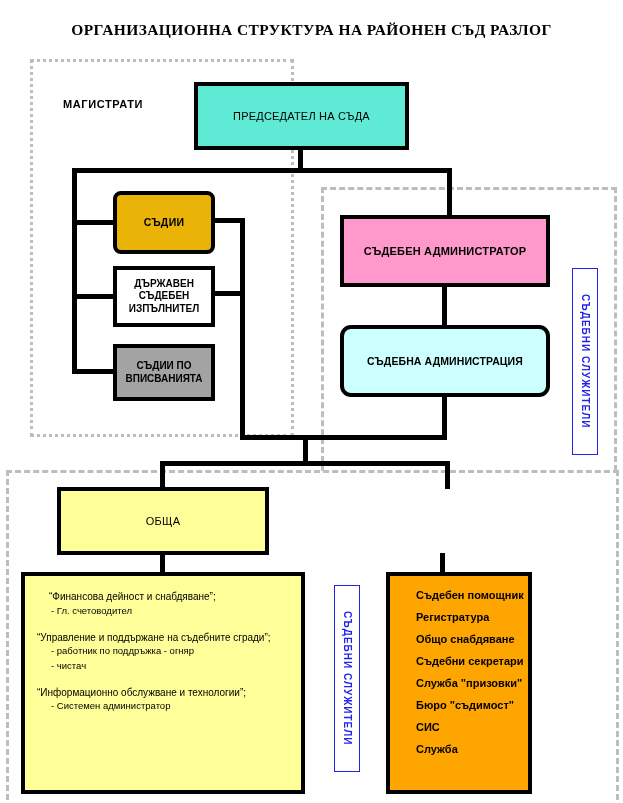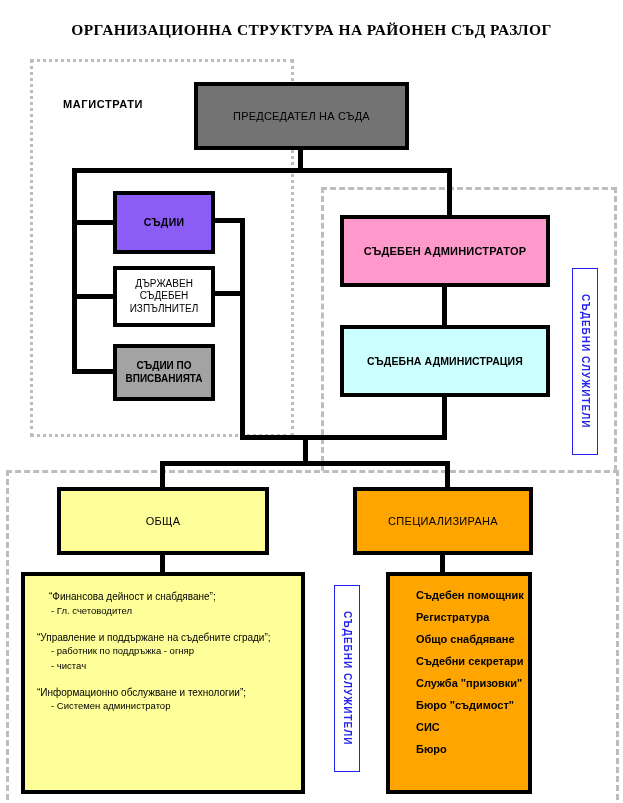--- a/index.html
+++ b/index.html
@@ -37,36 +37,36 @@
   }
 
   
   .node{
     position:absolute;border:4px solid #000;box-sizing:border-box;
     display:flex;align-items:center;justify-content:center;text-align:center;
     color:#000;z-index:5;
   }
   .node .lbl{display:block;line-height:1.15;}
 
-  #node-president{left:194px;top:70px;width:215px;height:68px;background:#737373;}
+  #node-president{left:194px;top:70px;width:215px;height:68px;background:#5eead4;}
   #node-president .lbl{font-size:11px;font-weight:normal;letter-spacing:.2px;}
 
-  #node-judges{left:113px;top:179px;width:102px;height:63px;background:#8b5cf6;}
+  #node-judges{left:113px;top:179px;width:102px;height:63px;background:#eab308;border-radius:8px;}
   #node-judges .lbl{font-size:10.5px;font-weight:bold;letter-spacing:.3px;}
 
   #node-bailiff{left:113px;top:254px;width:102px;height:61px;background:#fff;}
-  #node-bailiff .lbl{font-size:10px;font-weight:normal;line-height:1.25;}
+  #node-bailiff .lbl{font-size:10px;font-weight:bold;line-height:1.25;}
 
   #node-registry-judges{left:113px;top:332px;width:102px;height:57px;background:#a3a3a3;}
   #node-registry-judges .lbl{font-size:10px;font-weight:bold;line-height:1.25;}
 
   #node-court-administrator{left:340px;top:203px;width:210px;height:72px;background:#ff99cc;}
   #node-court-administrator .lbl{font-size:11px;font-weight:bold;letter-spacing:.2px;}
 
-  #node-court-administration{left:340px;top:313px;width:210px;height:72px;background:#ccffff;}
+  #node-court-administration{left:340px;top:313px;width:210px;height:72px;background:#ccffff;border-radius:11px;}
   #node-court-administration .lbl{font-size:10.5px;font-weight:bold;letter-spacing:.1px;}
 
   #node-general{left:57px;top:475px;width:212px;height:68px;background:#ffff99;}
   #node-general .lbl{font-size:11px;font-weight:normal;letter-spacing:.3px;}
 
   #node-specialized{left:353px;top:475px;width:180px;height:68px;background:#ffa500;}
   #node-specialized .lbl{font-size:11px;font-weight:normal;letter-spacing:.3px;}
 
   
   #panel-general{
@@ -178,23 +178,20 @@
   </div>
 
   <div class="node" id="node-court-administration">
     <span class="lbl">СЪДЕБНА АДМИНИСТРАЦИЯ</span>
   </div>
 
   <div class="node" id="node-general">
     <span class="lbl">ОБЩА</span>
   </div>
 
-  <div class="node" id="node-specialized">
-    <span class="lbl">СПЕЦИАЛИЗИРАНА</span>
-  </div>
 
   <div class="node" id="panel-general">
     <div class="grp">
       <div class="grp-title">“Финансова дейност и снабдяване”;</div>
       <div class="grp-item">-    Гл. счетоводител</div>
     </div>
     <div class="grp">
       <div class="grp-title flush">“Управление и поддържане на съдебните сгради”;</div>
       <div class="grp-item">-     работник по поддръжка - огняр</div>
       <div class="grp-item">-     чистач</div>
@@ -206,21 +203,21 @@
   </div>
 
   <div class="node" id="panel-specialized">
     <div class="item">Съдебен помощник</div>
     <div class="item">Регистратура</div>
     <div class="item">Общо снабдяване</div>
     <div class="item">Съдебни секретари</div>
     <div class="item">Служба "призовки"</div>
     <div class="item">Бюро "съдимост"</div>
     <div class="item">СИС</div>
-    <div class="item">Бюро</div>
+    <div class="item">Служба</div>
   </div>
 
   <div class="sidelabel" id="sidelabel-admin">
     <span>СЪДЕБНИ СЛУЖИТЕЛИ</span>
   </div>
   <div class="sidelabel" id="sidelabel-specialized">
     <span>СЪДЕБНИ СЛУЖИТЕЛИ</span>
   </div>
 
 </div>

